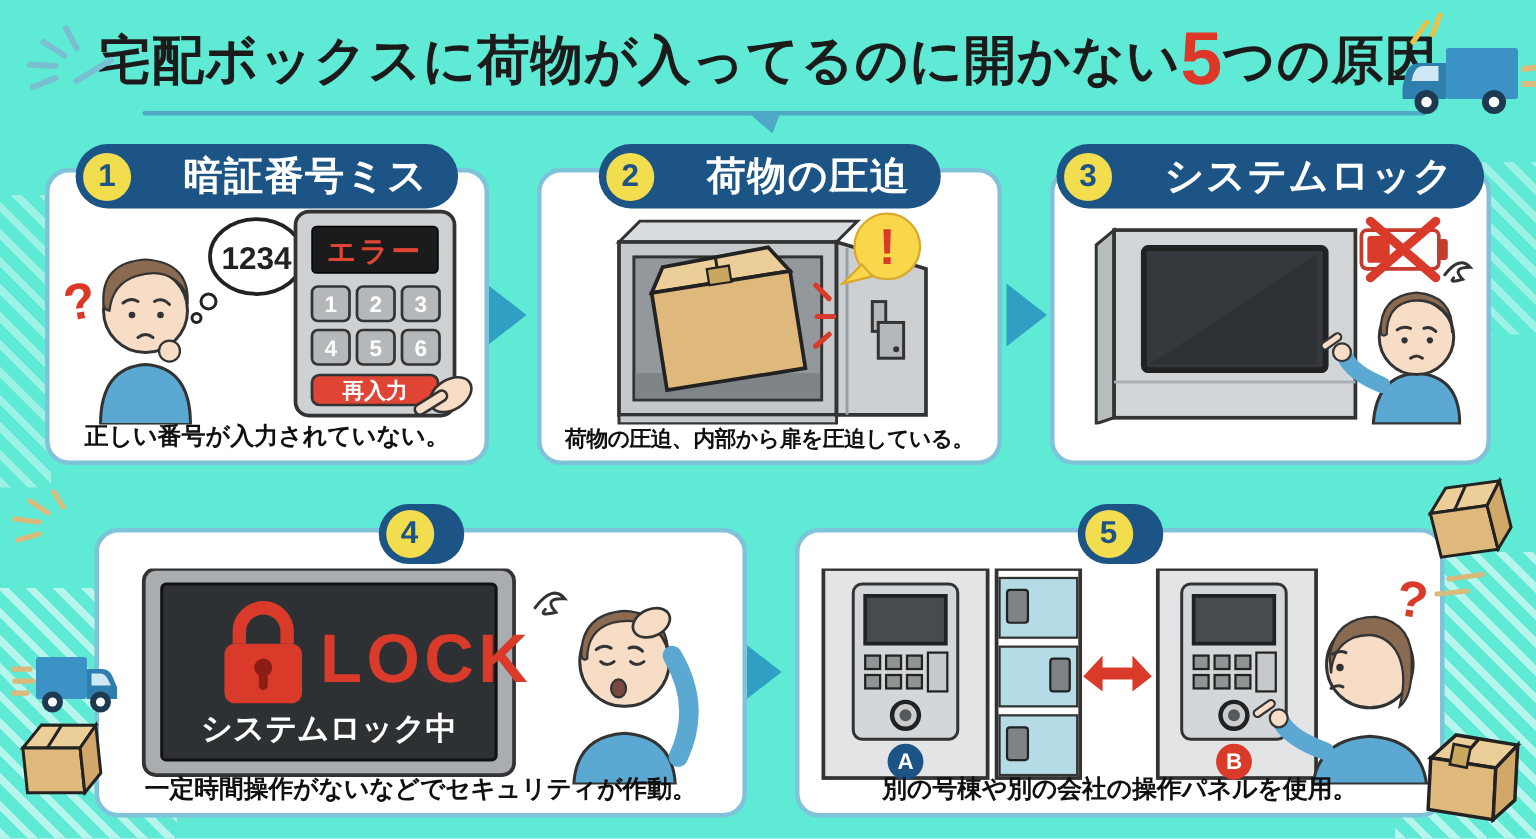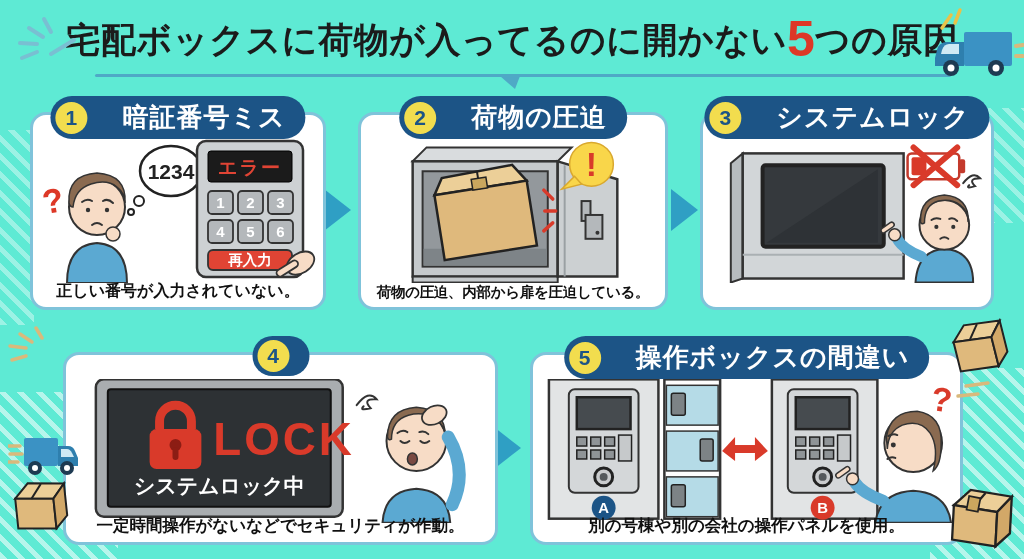--- a/index.html
+++ b/index.html
@@ -270,21 +270,20 @@
         <path d="M388 126 Q404 92 384 58" stroke="#5ba9d2" stroke-width="13" fill="none" stroke-linecap="round"></path>
         <ellipse cx="370" cy="36" rx="13" ry="9" fill="#f7dcc6" stroke="#333" stroke-width="1.8" transform="rotate(-25 370 36)"></ellipse>
       </g>
     </svg>
     <div class="caption">一定時間操作がないなどでセキュリティが作動。</div>
   </div>
 
   <div class="panel" id="panel-5">
     <div class="panel-head">
       <span class="num-badge">5</span>
-      <span class="head-label">操作ボックスの間違い</span>
     </div>
     <svg class="illus illus-tall" height="144" viewBox="0 0 429 144">
 
       <g>
         <rect x="16" y="0" width="110" height="140" fill="#e2e4e5" stroke="#333" stroke-width="2.5"></rect>
         <rect x="36" y="10" width="70" height="104" rx="6" fill="#d4d7d9" stroke="#333" stroke-width="2"></rect>
         <rect x="44" y="18" width="54" height="32" fill="#464b4f" stroke="#222" stroke-width="2.5"></rect>
         <g fill="#8f9497" stroke="#222" stroke-width="1.5">
           <rect x="44" y="58" width="10" height="9"></rect>
             <rect x="58" y="58" width="10" height="9"></rect>

